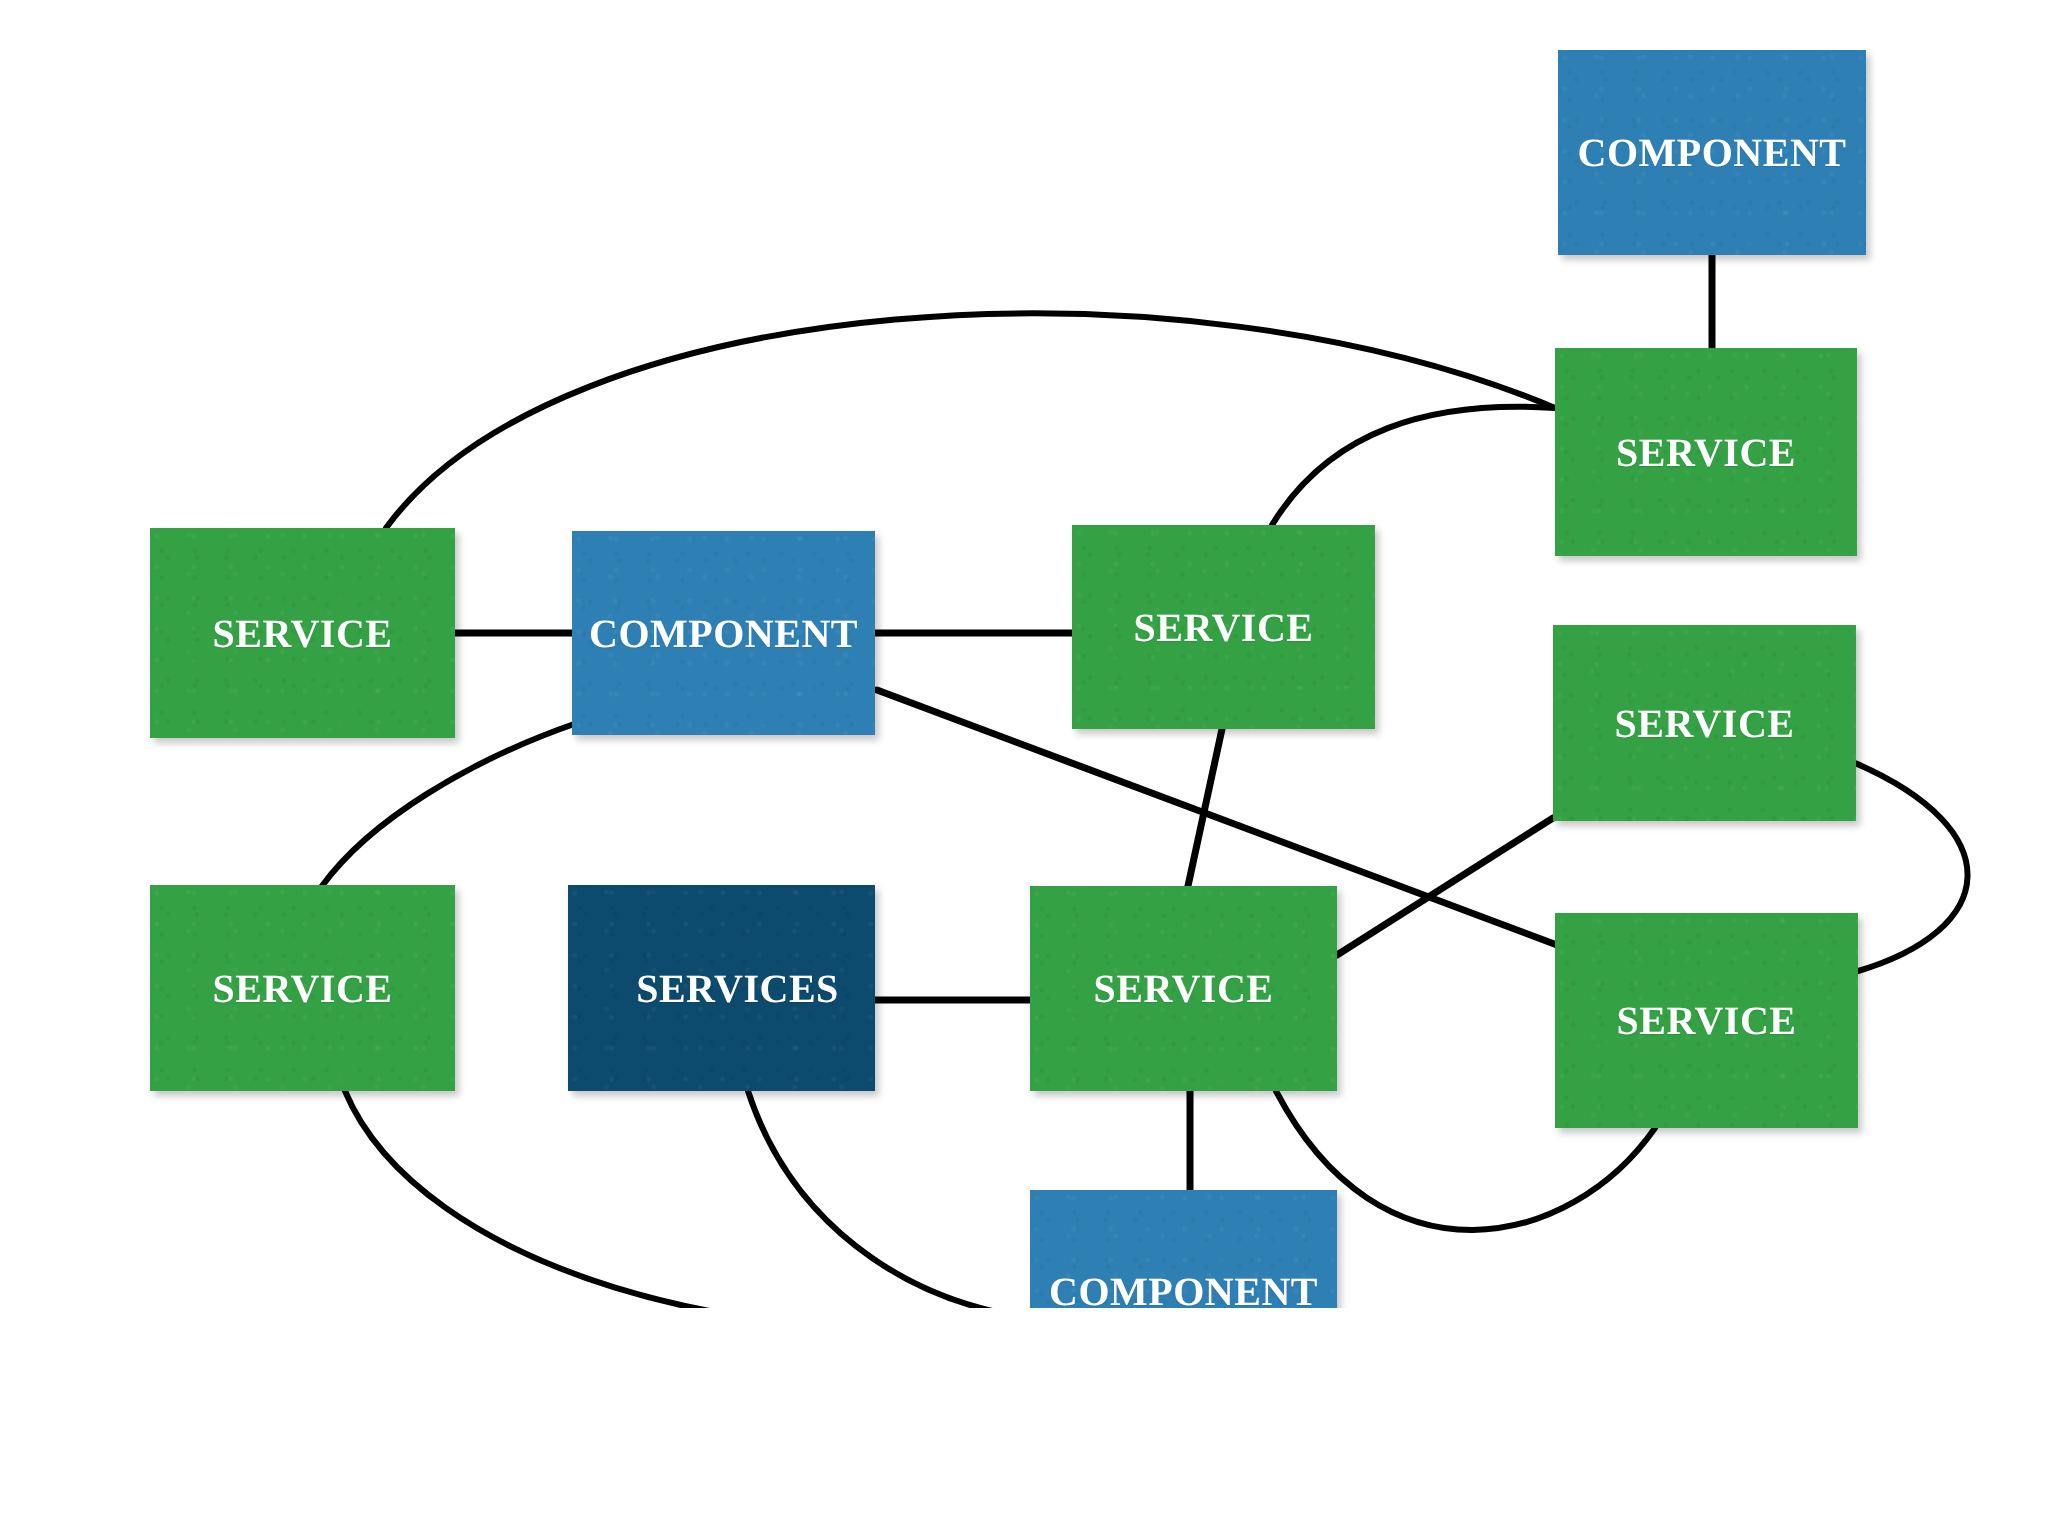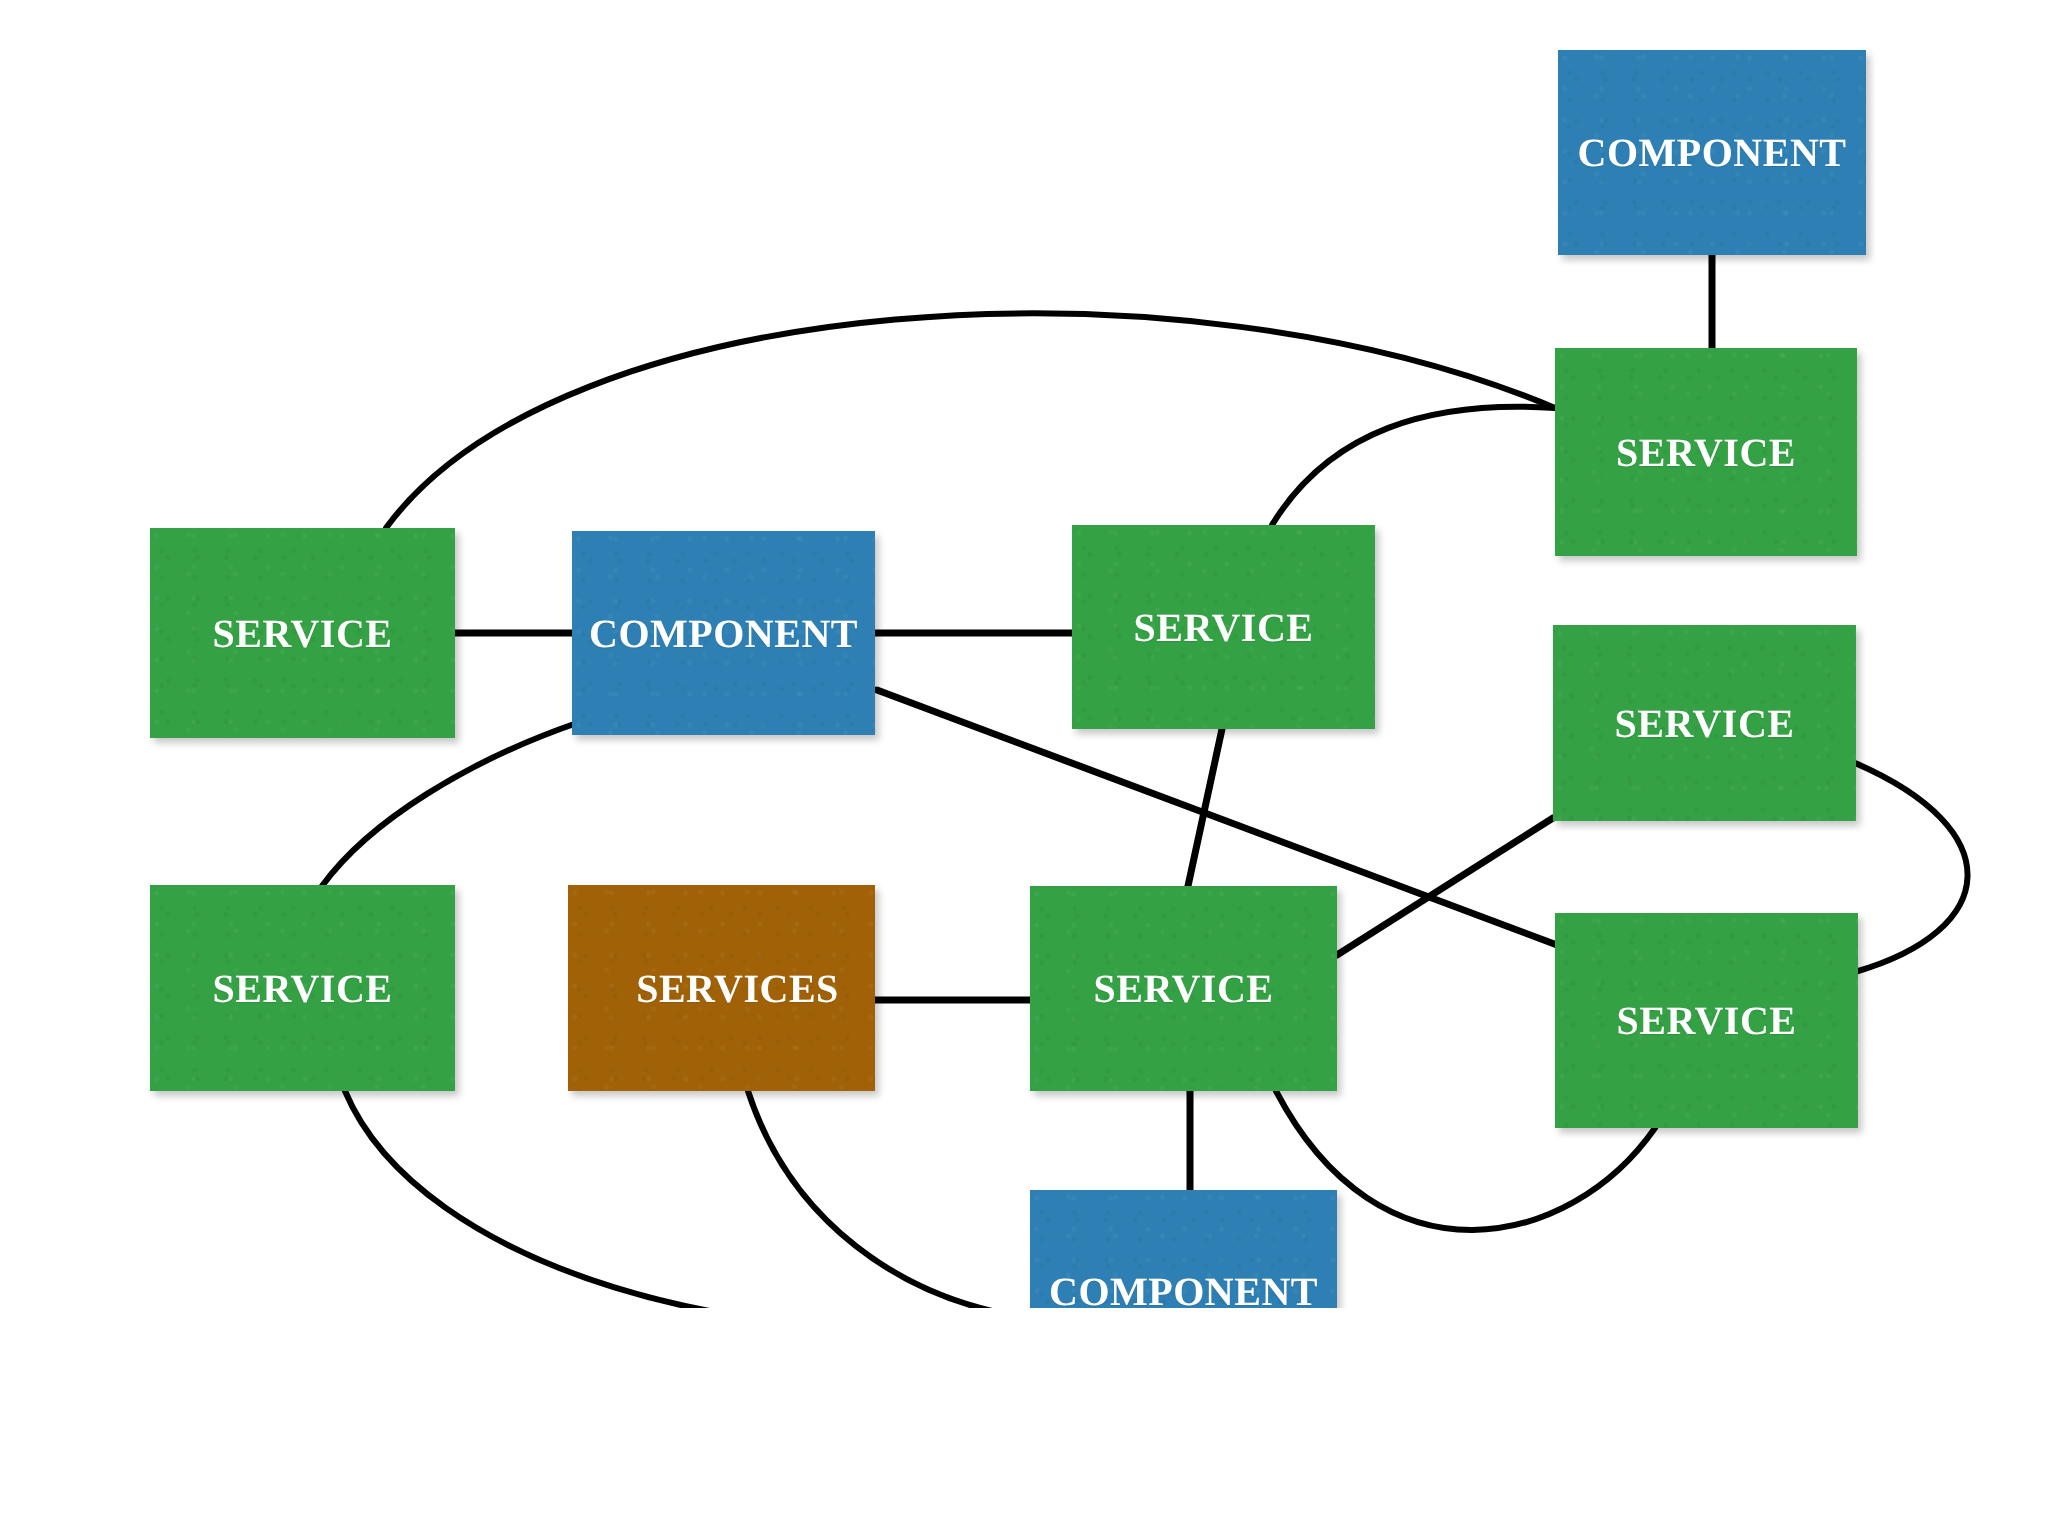--- a/index.html
+++ b/index.html
@@ -96,21 +96,21 @@
       </div>
       <div class="node green" style="left: 1072px; top: 525px; width: 303px; height: 204px; font-size: 40px; background-color: rgb(52, 161, 68);">
         <span class="label">SERVICE</span>
       </div>
       <div class="node green" style="left: 1553px; top: 625px; width: 303px; height: 196px; font-size: 40px; background-color: rgb(52, 161, 68);">
         <span class="label">SERVICE</span>
       </div>
       <div class="node green" style="left: 150px; top: 885px; width: 305px; height: 206px; font-size: 40px; background-color: rgb(52, 161, 68);">
         <span class="label">SERVICE</span>
       </div>
-      <div class="node green" style="left: 568px; top: 885px; width: 307px; height: 206px; font-size: 40px; background-color: #a16207; padding-left: 32px;">
+      <div class="node green" style="left: 568px; top: 885px; width: 307px; height: 206px; font-size: 40px; background-color: #0c4a6e; padding-left: 32px;">
         <span class="label">SERVICES</span>
       </div>
       <div class="node green" style="left: 1030px; top: 886px; width: 307px; height: 205px; font-size: 40px; background-color: rgb(52, 161, 68);">
         <span class="label">SERVICE</span>
       </div>
       <div class="node green" style="left: 1555px; top: 913px; width: 303px; height: 215px; font-size: 40px; background-color: rgb(52, 161, 68);">
         <span class="label">SERVICE</span>
       </div>
       <div class="node blue" style="left: 1030px; top: 1190px; width: 307px; height: 203px; font-size: 40px; background-color: rgb(46, 128, 180);">
         <span class="label">COMPONENT</span>

